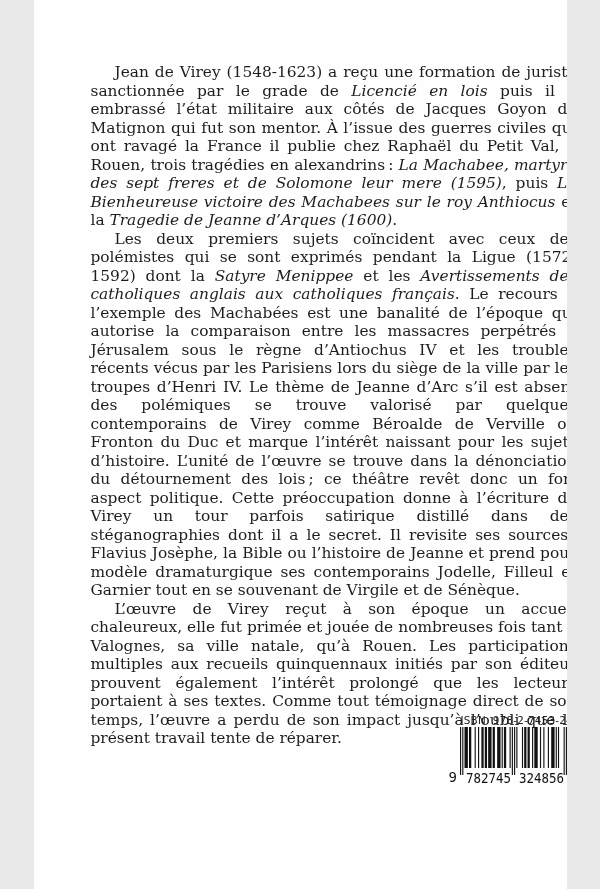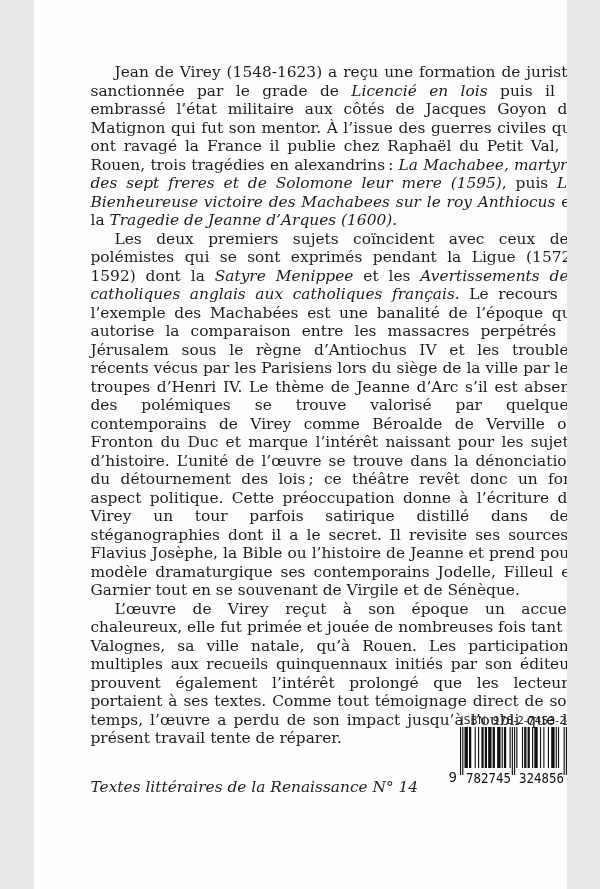--- a/index.html
+++ b/index.html
@@ -110,15 +110,14 @@
             <rect x="97.96" y="0" width="1.13" height="41" fill="#111111"></rect>
             <rect x="103.59" y="0" width="1.13" height="48" fill="#111111"></rect>
             <rect x="105.84" y="0" width="1.13" height="48" fill="#111111"></rect>
           </g>
         <text class="barcode-digits" x="6" y="56" font-size="14" textLength="45" lengthAdjust="spacingAndGlyphs">782745</text>
         <text class="barcode-digits" x="59" y="56" font-size="14" textLength="45" lengthAdjust="spacingAndGlyphs">324856</text>
       </svg>
     </div>
   </div>
 
-  <p class="series-line">Textes littéraires de la Renaissance N° 14</p>
 
 </div>
 
 </body></html>

